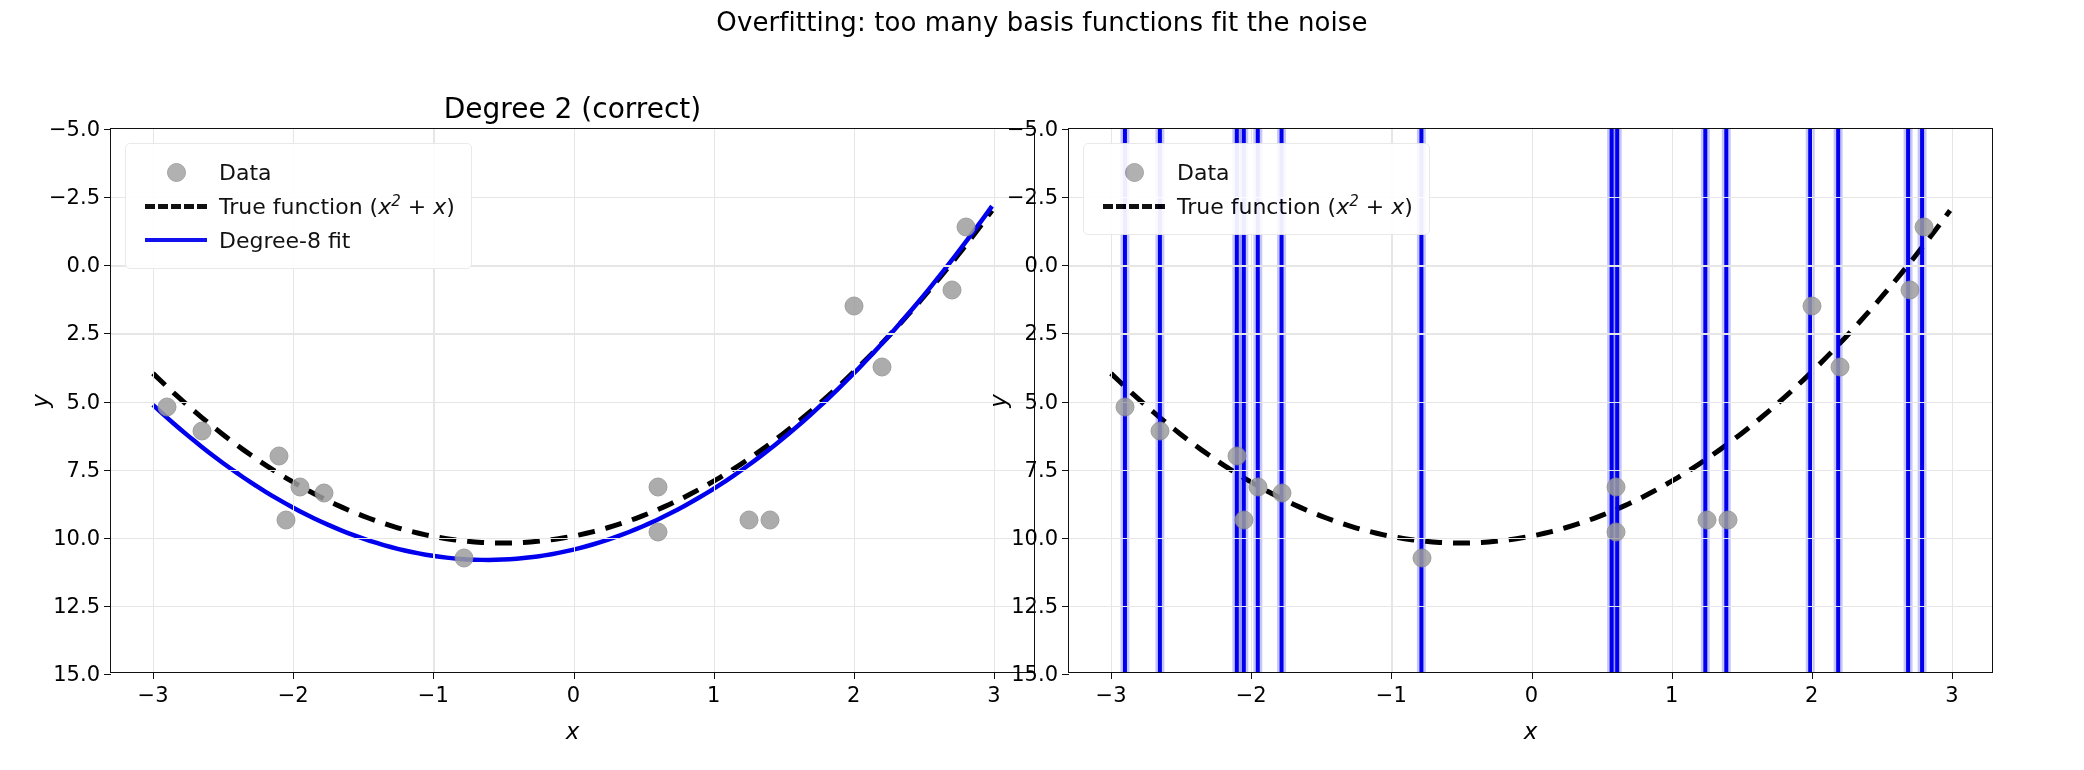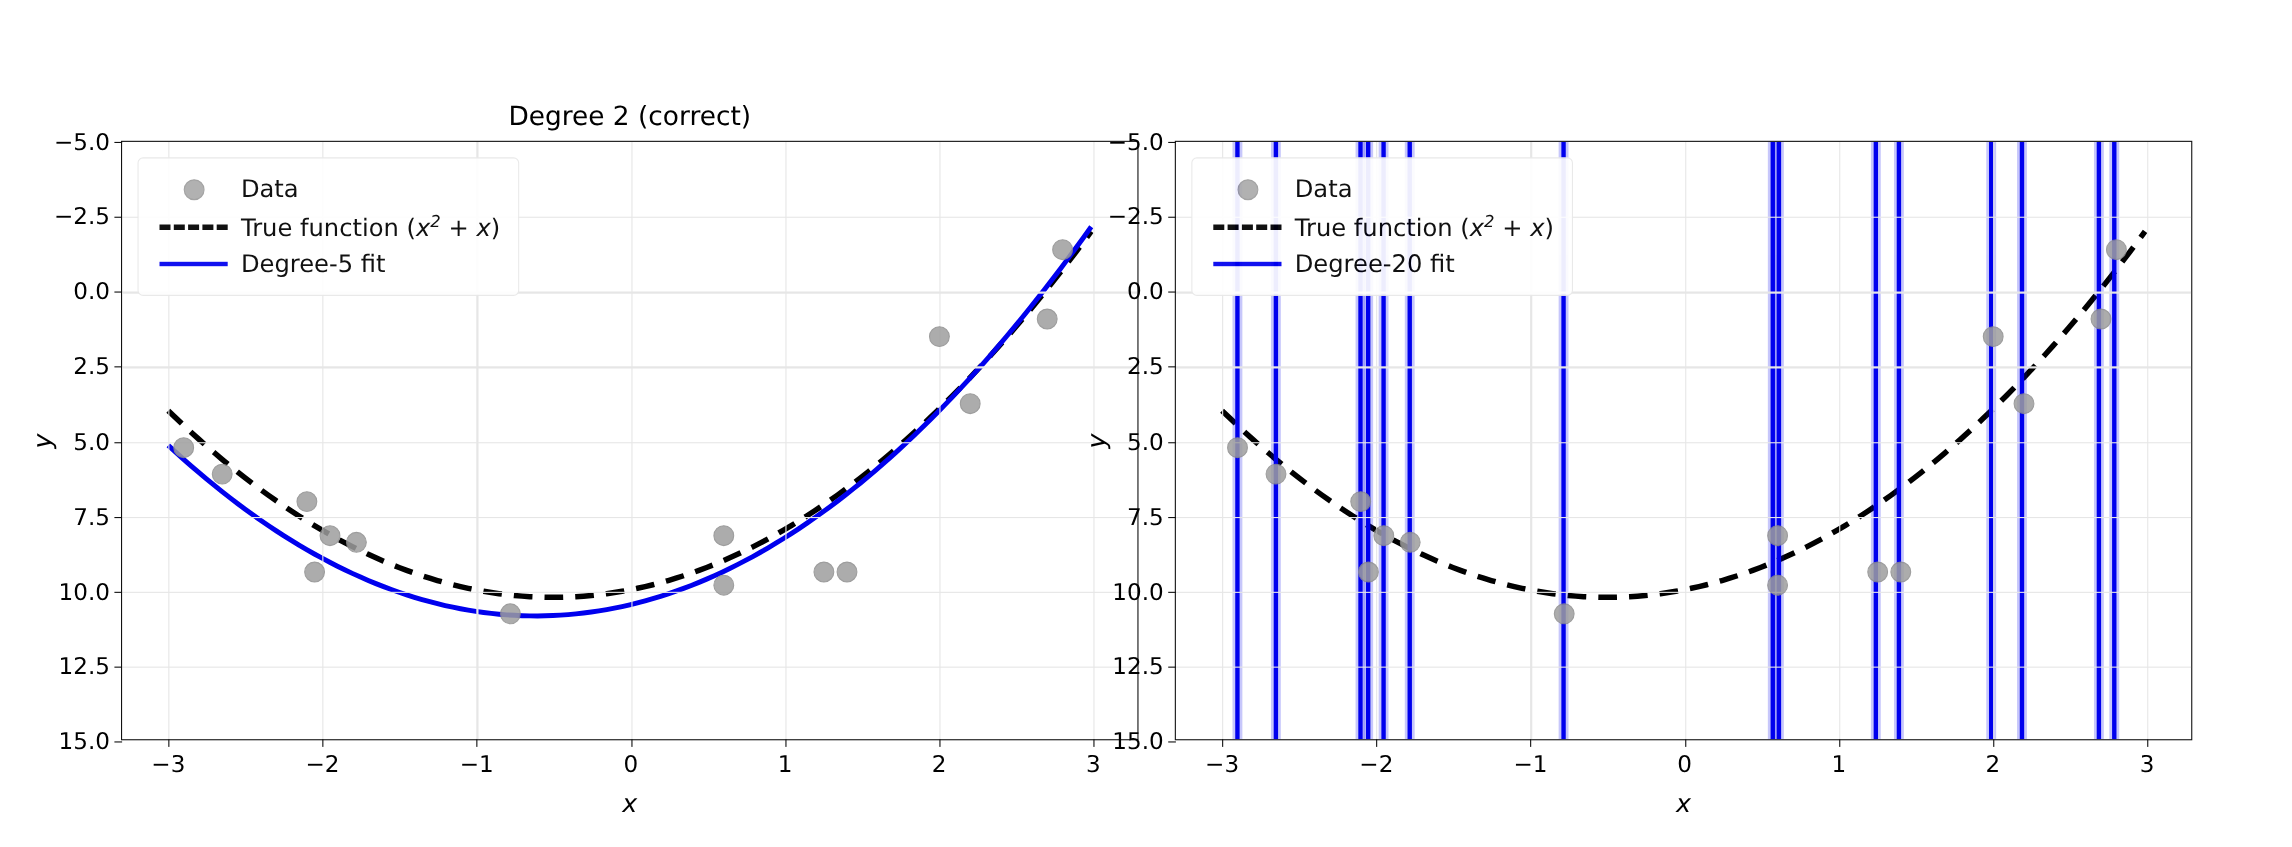--- a/index.html
+++ b/index.html
@@ -3,21 +3,21 @@
 <meta charset="utf-8">
 <style>
   html,body{margin:0;padding:0;background:#ffffff;}
   body{width:2084px;height:770px;font-family:"DejaVu Sans",sans-serif;color:#000;overflow:hidden;}
   .figure{position:relative;width:2084px;height:770px;background:#fff;}
   .suptitle{
     position:absolute;top:7px;left:0;width:2084px;text-align:center;
     font-size:26px;color:#000;letter-spacing:.1px;
   }
   .axes{position:absolute;background:#fff;border:1.6px solid #111;box-sizing:border-box;}
-  .ax-title{position:absolute;top:-37px;left:0;width:100%;text-align:center;font-size:24px;color:#000;}
+  .ax-title{position:absolute;top:-37px;left:0;width:100%;text-align:center;font-size:28px;color:#000;}
   .plotarea{position:absolute;inset:0;overflow:hidden;}
   .grid-v,.grid-h{position:absolute;background:#e6e6e6;}
   .grid-v{width:1.3px;top:0;bottom:0;}
   .grid-h{height:1.3px;left:0;right:0;}
   .tick-x{position:absolute;top:100%;width:0;height:7px;border-left:1.5px solid #111;}
   .tick-y{position:absolute;left:0;height:0;width:7px;border-top:1.5px solid #111;margin-left:-7px;}
   .ticklabel-x{position:absolute;top:calc(100% + 11px);font-size:21px;color:#000;transform:translateX(-50%);white-space:nowrap;}
   .ticklabel-y{position:absolute;right:calc(100% + 11px);font-size:21px;color:#000;transform:translateY(-50%);white-space:nowrap;}
   .xlabel{position:absolute;top:calc(100% + 46px);left:0;width:100%;text-align:center;font-size:23px;font-style:italic;}
   .ylabel{position:absolute;left:-78px;top:50%;font-size:23px;font-style:italic;transform:translateY(-50%) rotate(-90deg);transform-origin:center;}
@@ -33,20 +33,21 @@
   .key-dash{width:62px;height:0;border-top:5px dashed #000;}
   .key-line{width:62px;height:0;border-top:4px solid #0000ee;}
   .mathi{font-style:italic;}
   sup{font-size:.68em;}
 </style>
 </head>
 <body>
 
 <div class="figure">
 
+  <div class="suptitle">Overfitting: too many basis functions fit the noise</div>
 
   <div class="axes" id="ax-left" style="left:110px;top:128px;width:925px;height:545px;">
     <div class="ax-title">Degree 2 (correct)</div>
     <div class="ylabel">y</div>
     <div class="xlabel">x</div>
     <div class="plotarea" id="pa-left">
       <svg class="curves" id="svg-left" viewBox="0 0 925 545" preserveAspectRatio="none">
           <path d="M 42.05 245.25 L 49.05 251.99 L 56.06 258.60 L 63.07 265.07 L 70.08 271.41 L 77.08 277.61 L 84.09 283.67 L 91.10 289.60 L 98.11 295.39 L 105.11 301.04 L 112.12 306.56 L 119.13 311.94 L 126.14 317.19 L 133.14 322.30 L 140.15 327.27 L 147.16 332.11 L 154.17 336.81 L 161.17 341.37 L 168.18 345.80 L 175.19 350.09 L 182.20 354.25 L 189.20 358.27 L 196.21 362.15 L 203.22 365.90 L 210.23 369.51 L 217.23 372.98 L 224.24 376.32 L 231.25 379.52 L 238.26 382.59 L 245.27 385.52 L 252.27 388.31 L 259.28 390.97 L 266.29 393.49 L 273.30 395.87 L 280.30 398.12 L 287.31 400.23 L 294.32 402.21 L 301.33 404.05 L 308.33 405.75 L 315.34 407.32 L 322.35 408.75 L 329.36 410.04 L 336.36 411.20 L 343.37 412.22 L 350.38 413.11 L 357.39 413.86 L 364.39 414.47 L 371.40 414.95 L 378.41 415.29 L 385.42 415.49 L 392.42 415.56 L 399.43 415.49 L 406.44 415.29 L 413.45 414.95 L 420.45 414.47 L 427.46 413.86 L 434.47 413.11 L 441.48 412.22 L 448.48 411.20 L 455.49 410.04 L 462.50 408.75 L 469.51 407.32 L 476.52 405.75 L 483.52 404.05 L 490.53 402.21 L 497.54 400.23 L 504.55 398.12 L 511.55 395.87 L 518.56 393.49 L 525.57 390.97 L 532.58 388.31 L 539.58 385.52 L 546.59 382.59 L 553.60 379.52 L 560.61 376.32 L 567.61 372.98 L 574.62 369.51 L 581.63 365.90 L 588.64 362.15 L 595.64 358.27 L 602.65 354.25 L 609.66 350.09 L 616.67 345.80 L 623.67 341.37 L 630.68 336.81 L 637.69 332.11 L 644.70 327.27 L 651.70 322.30 L 658.71 317.19 L 665.72 311.94 L 672.73 306.56 L 679.73 301.04 L 686.74 295.39 L 693.75 289.60 L 700.76 283.67 L 707.77 277.61 L 714.77 271.41 L 721.78 265.07 L 728.79 258.60 L 735.80 251.99 L 742.80 245.25 L 749.81 238.37 L 756.82 231.35 L 763.83 224.20 L 770.83 216.91 L 777.84 209.48 L 784.85 201.92 L 791.86 194.22 L 798.86 186.39 L 805.87 178.42 L 812.88 170.31 L 819.89 162.07 L 826.89 153.69 L 833.90 145.17 L 840.91 136.52 L 847.92 127.73 L 854.92 118.81 L 861.93 109.75 L 868.94 100.55 L 875.95 91.22 L 882.95 81.75" fill="none" stroke="#000000" stroke-width="5" stroke-dasharray="17 11" stroke-linecap="butt"></path>
           <path d="M 42.05 276.86 L 49.05 283.30 L 56.06 289.61 L 63.07 295.79 L 70.08 301.82 L 77.08 307.72 L 84.09 313.48 L 91.10 319.11 L 98.11 324.60 L 105.11 329.96 L 112.12 335.17 L 119.13 340.26 L 126.14 345.20 L 133.14 350.01 L 140.15 354.69 L 147.16 359.22 L 154.17 363.62 L 161.17 367.89 L 168.18 372.02 L 175.19 376.01 L 182.20 379.86 L 189.20 383.58 L 196.21 387.17 L 203.22 390.62 L 210.23 393.93 L 217.23 397.10 L 224.24 400.14 L 231.25 403.04 L 238.26 405.81 L 245.27 408.44 L 252.27 410.93 L 259.28 413.29 L 266.29 415.51 L 273.30 417.59 L 280.30 419.54 L 287.31 421.35 L 294.32 423.03 L 301.33 424.57 L 308.33 425.97 L 315.34 427.24 L 322.35 428.37 L 329.36 429.36 L 336.36 430.22 L 343.37 430.95 L 350.38 431.53 L 357.39 431.98 L 364.39 432.29 L 371.40 432.47 L 378.41 432.51 L 385.42 432.42 L 392.42 432.19 L 399.43 431.82 L 406.44 431.31 L 413.45 430.67 L 420.45 429.90 L 427.46 428.98 L 434.47 427.93 L 441.48 426.75 L 448.48 425.43 L 455.49 423.97 L 462.50 422.38 L 469.51 420.64 L 476.52 418.78 L 483.52 416.78 L 490.53 414.64 L 497.54 412.36 L 504.55 409.95 L 511.55 407.40 L 518.56 404.72 L 525.57 401.90 L 532.58 398.94 L 539.58 395.85 L 546.59 392.62 L 553.60 389.25 L 560.61 385.75 L 567.61 382.11 L 574.62 378.34 L 581.63 374.43 L 588.64 370.38 L 595.64 366.20 L 602.65 361.88 L 609.66 357.42 L 616.67 352.83 L 623.67 348.11 L 630.68 343.24 L 637.69 338.24 L 644.70 333.10 L 651.70 327.83 L 658.71 322.42 L 665.72 316.88 L 672.73 311.20 L 679.73 305.38 L 686.74 299.42 L 693.75 293.33 L 700.76 287.11 L 707.77 280.74 L 714.77 274.24 L 721.78 267.61 L 728.79 260.84 L 735.80 253.93 L 742.80 246.89 L 749.81 239.70 L 756.82 232.39 L 763.83 224.94 L 770.83 217.35 L 777.84 209.62 L 784.85 201.76 L 791.86 193.76 L 798.86 185.63 L 805.87 177.36 L 812.88 168.95 L 819.89 160.41 L 826.89 151.73 L 833.90 142.91 L 840.91 133.96 L 847.92 124.87 L 854.92 115.65 L 861.93 106.29 L 868.94 96.79 L 875.95 87.16 L 882.95 77.39" fill="none" stroke="#0000ee" stroke-width="4.5"></path>
         </svg>
@@ -91,21 +92,21 @@
       <div class="legend-row">
         <span class="legend-key">
             <i class="key-dash"></i>
           </span>
         <span class="legend-text"><span>True function (</span><span class="mathi">x</span><sup class="mathi">2</sup><span> + </span><span class="mathi">x</span><span>)</span></span>
       </div>
       <div class="legend-row">
         <span class="legend-key">
             <i class="key-line"></i>
           </span>
-        <span class="legend-text">Degree-5 fit</span>
+        <span class="legend-text">Degree-8 fit</span>
       </div>
     </div>
   <div class="tick-x" style="left: 42.0455px;"></div>
       <div class="ticklabel-x" style="left: 42.0455px;">−3</div>
       <div class="tick-x" style="left: 182.197px;"></div>
       <div class="ticklabel-x" style="left: 182.197px;">−2</div>
       <div class="tick-x" style="left: 322.348px;"></div>
       <div class="ticklabel-x" style="left: 322.348px;">−1</div>
       <div class="tick-x" style="left: 462.5px;"></div>
       <div class="ticklabel-x" style="left: 462.5px;">0</div>
@@ -211,26 +212,20 @@
             <i class="key-dot"></i>
           </span>
         <span class="legend-text">Data</span>
       </div>
       <div class="legend-row">
         <span class="legend-key">
             <i class="key-dash"></i>
           </span>
         <span class="legend-text"><span>True function (</span><span class="mathi">x</span><sup class="mathi">2</sup><span> + </span><span class="mathi">x</span><span>)</span></span>
       </div>
-      <div class="legend-row">
-        <span class="legend-key">
-            <i class="key-line"></i>
-          </span>
-        <span class="legend-text">Degree-20 fit</span>
-      </div>
     </div>
   <div class="tick-x" style="left: 42.0455px;"></div>
       <div class="ticklabel-x" style="left: 42.0455px;">−3</div>
       <div class="tick-x" style="left: 182.197px;"></div>
       <div class="ticklabel-x" style="left: 182.197px;">−2</div>
       <div class="tick-x" style="left: 322.348px;"></div>
       <div class="ticklabel-x" style="left: 322.348px;">−1</div>
       <div class="tick-x" style="left: 462.5px;"></div>
       <div class="ticklabel-x" style="left: 462.5px;">0</div>
       <div class="tick-x" style="left: 602.652px;"></div>

